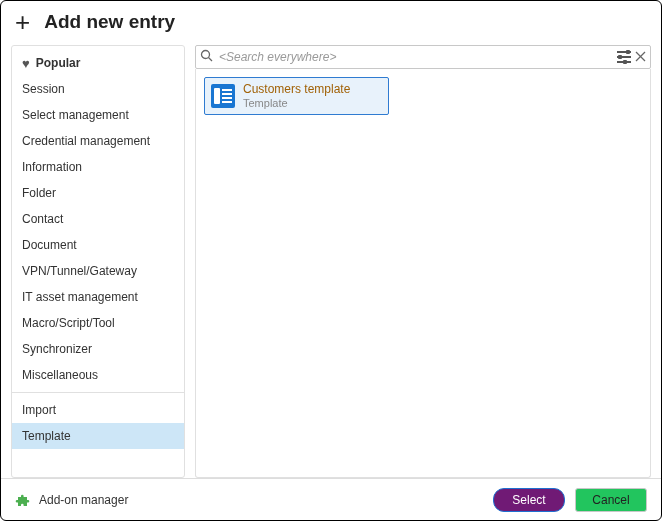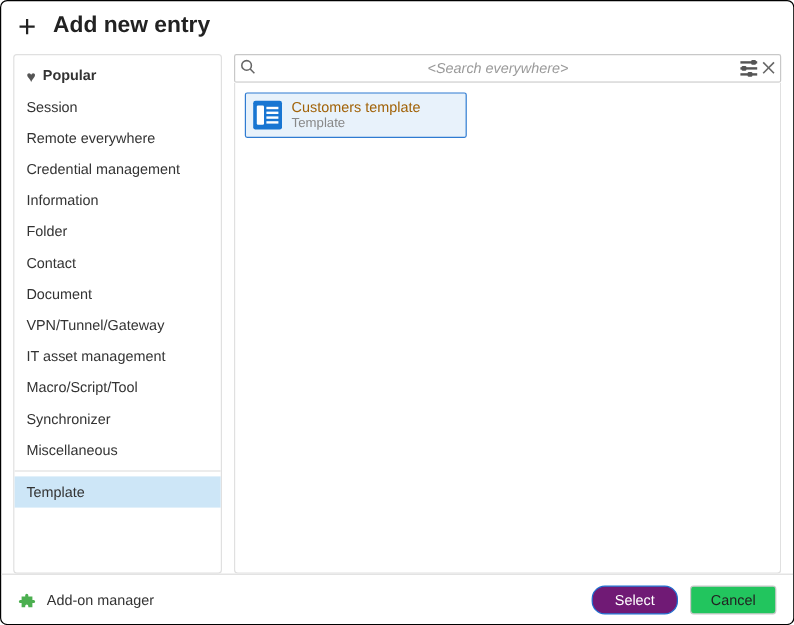--- a/index.html
+++ b/index.html
@@ -110,21 +110,20 @@
     gap: 4px;
   }
   .searchbar input {
     flex: 1;
     border: none;
     outline: none;
     font-size: 12px;
     font-style: italic;
     color: #000000;
     background: transparent;
-    text-align: center;
   }
   .searchbar input::placeholder {
     color: #9a9a9a;
     font-style: italic;
   }
   .searchbar .sicon {
     color: #666;
     font-size: 13px;
   }
   .results {
@@ -250,21 +249,21 @@
   <div class="body">
     <div class="sidebar">
       <div class="cat popular">
         <span class="heart-icon">♥</span>
         <span>Popular</span>
       </div>
       <div class="cat">
           <span>Session</span>
         </div>
       <div class="cat">
-          <span>Remote everywhere</span>
+          <span>Select management</span>
         </div>
       <div class="cat">
           <span>Credential management</span>
         </div>
       <div class="cat">
           <span>Information</span>
         </div>
       <div class="cat">
           <span>Folder</span>
         </div>
@@ -283,20 +282,23 @@
       <div class="cat">
           <span>Macro/Script/Tool</span>
         </div>
       <div class="cat">
           <span>Synchronizer</span>
         </div>
       <div class="cat">
           <span>Miscellaneous</span>
         </div>
       <div class="sep"></div>
+      <div class="cat">
+          <span>Import</span>
+        </div>
       <div class="cat selected">
           <span>Template</span>
         </div>
 
     </div>
 
     <div class="main">
       <div class="searchbar">
         <span class="sicon">
           <svg width="13" height="13">

